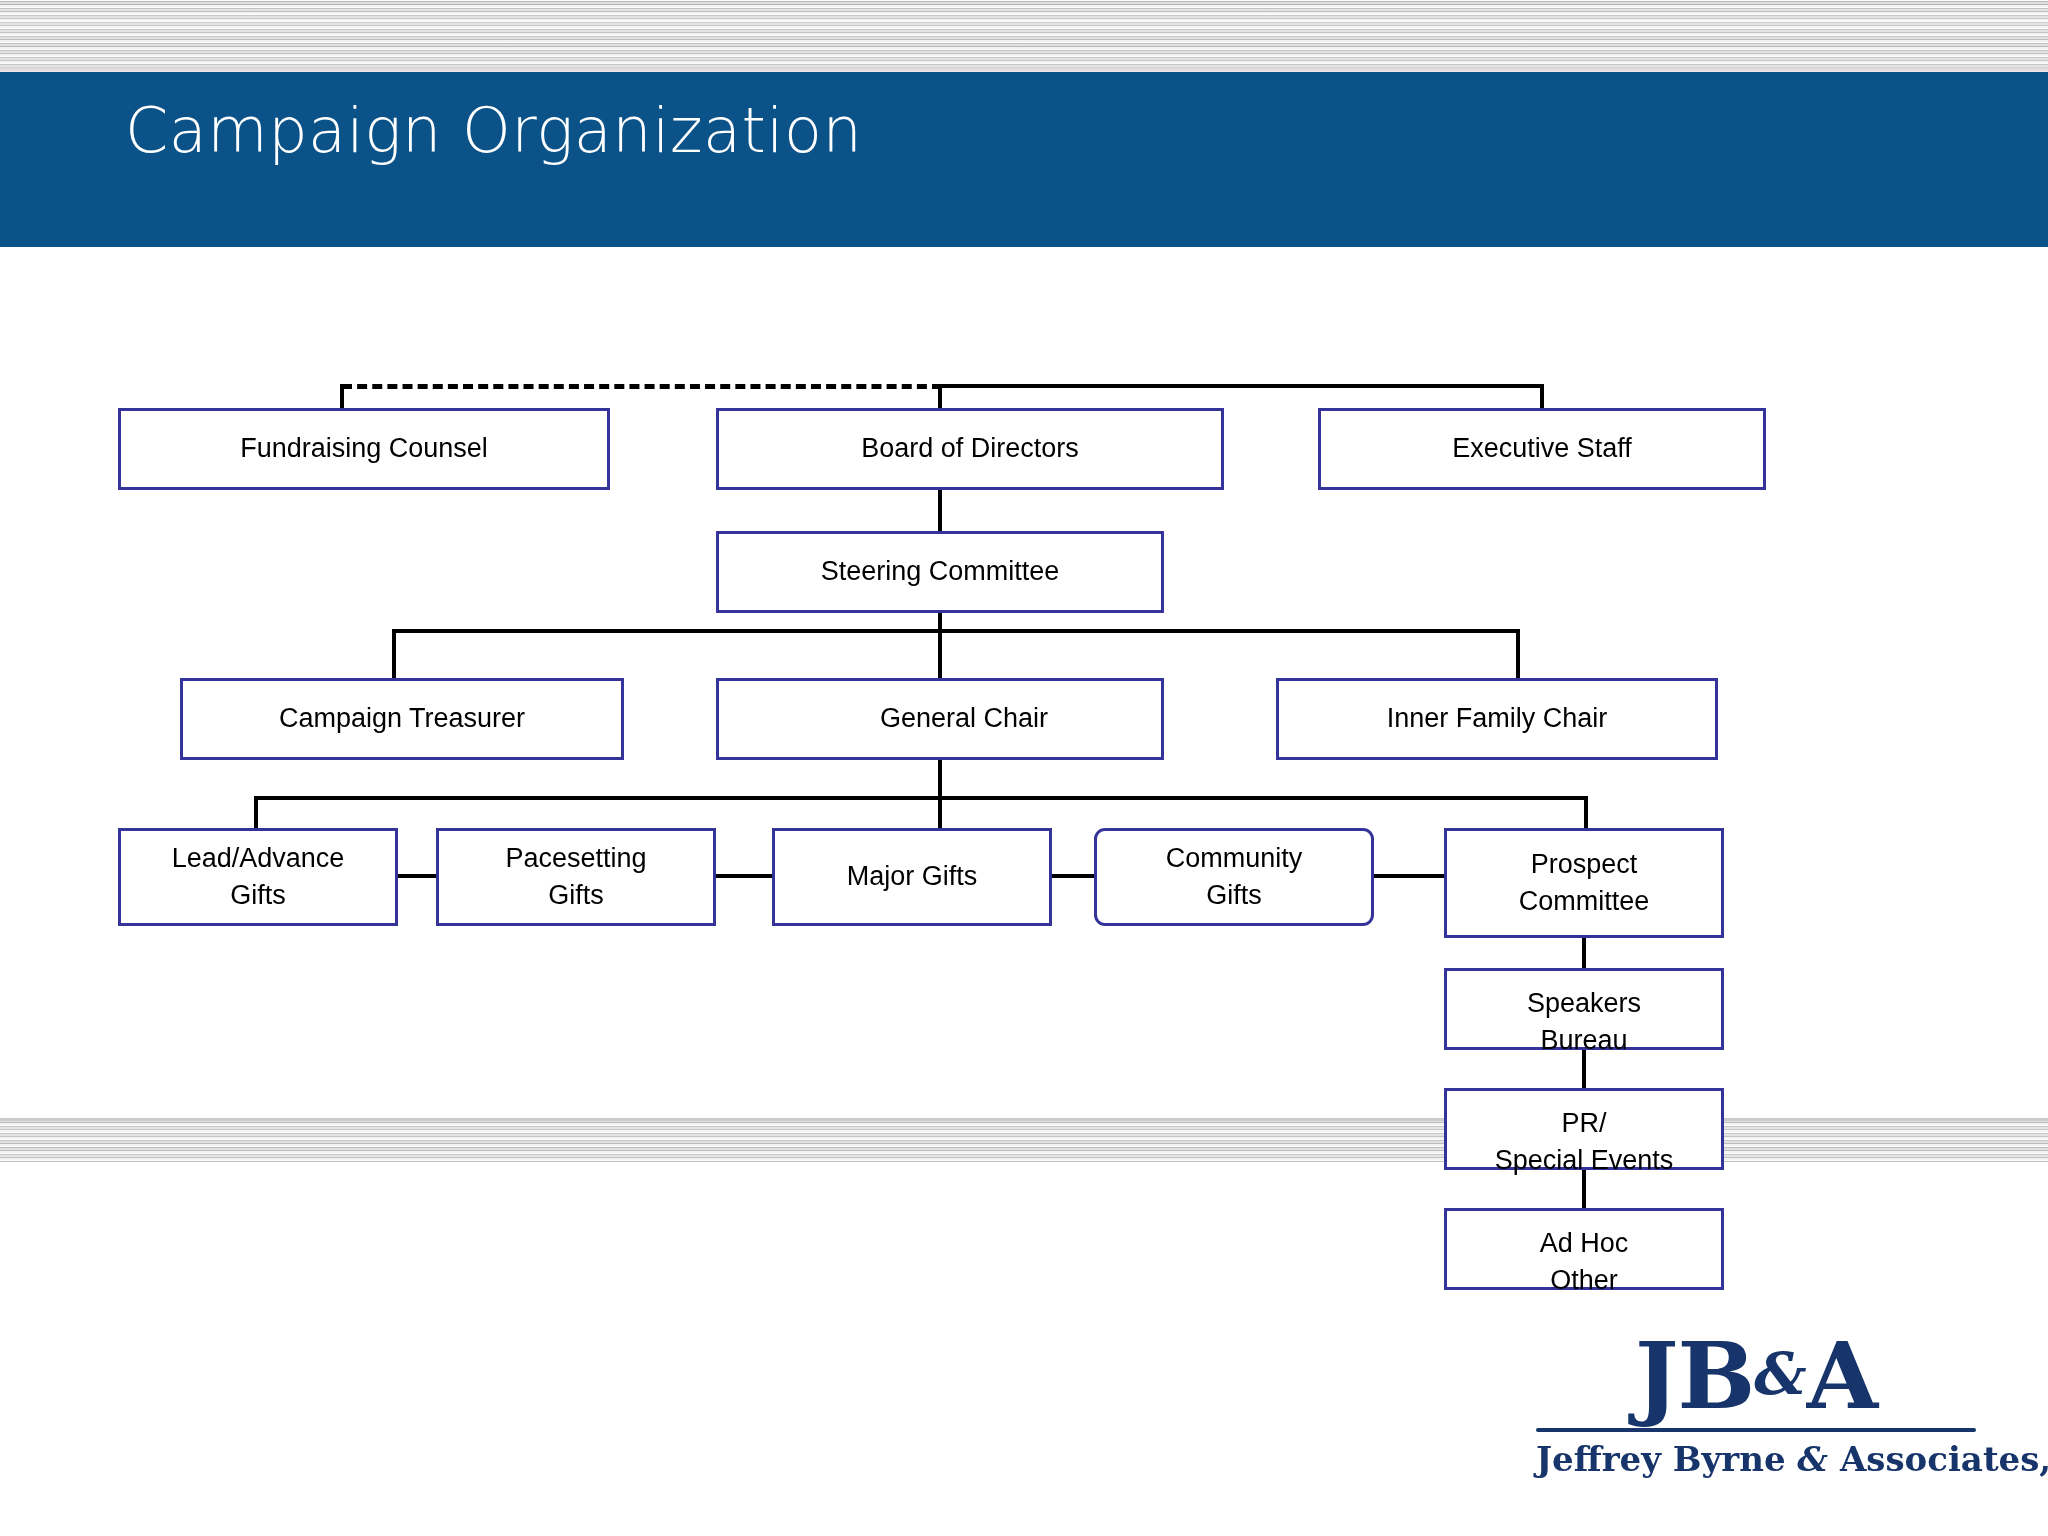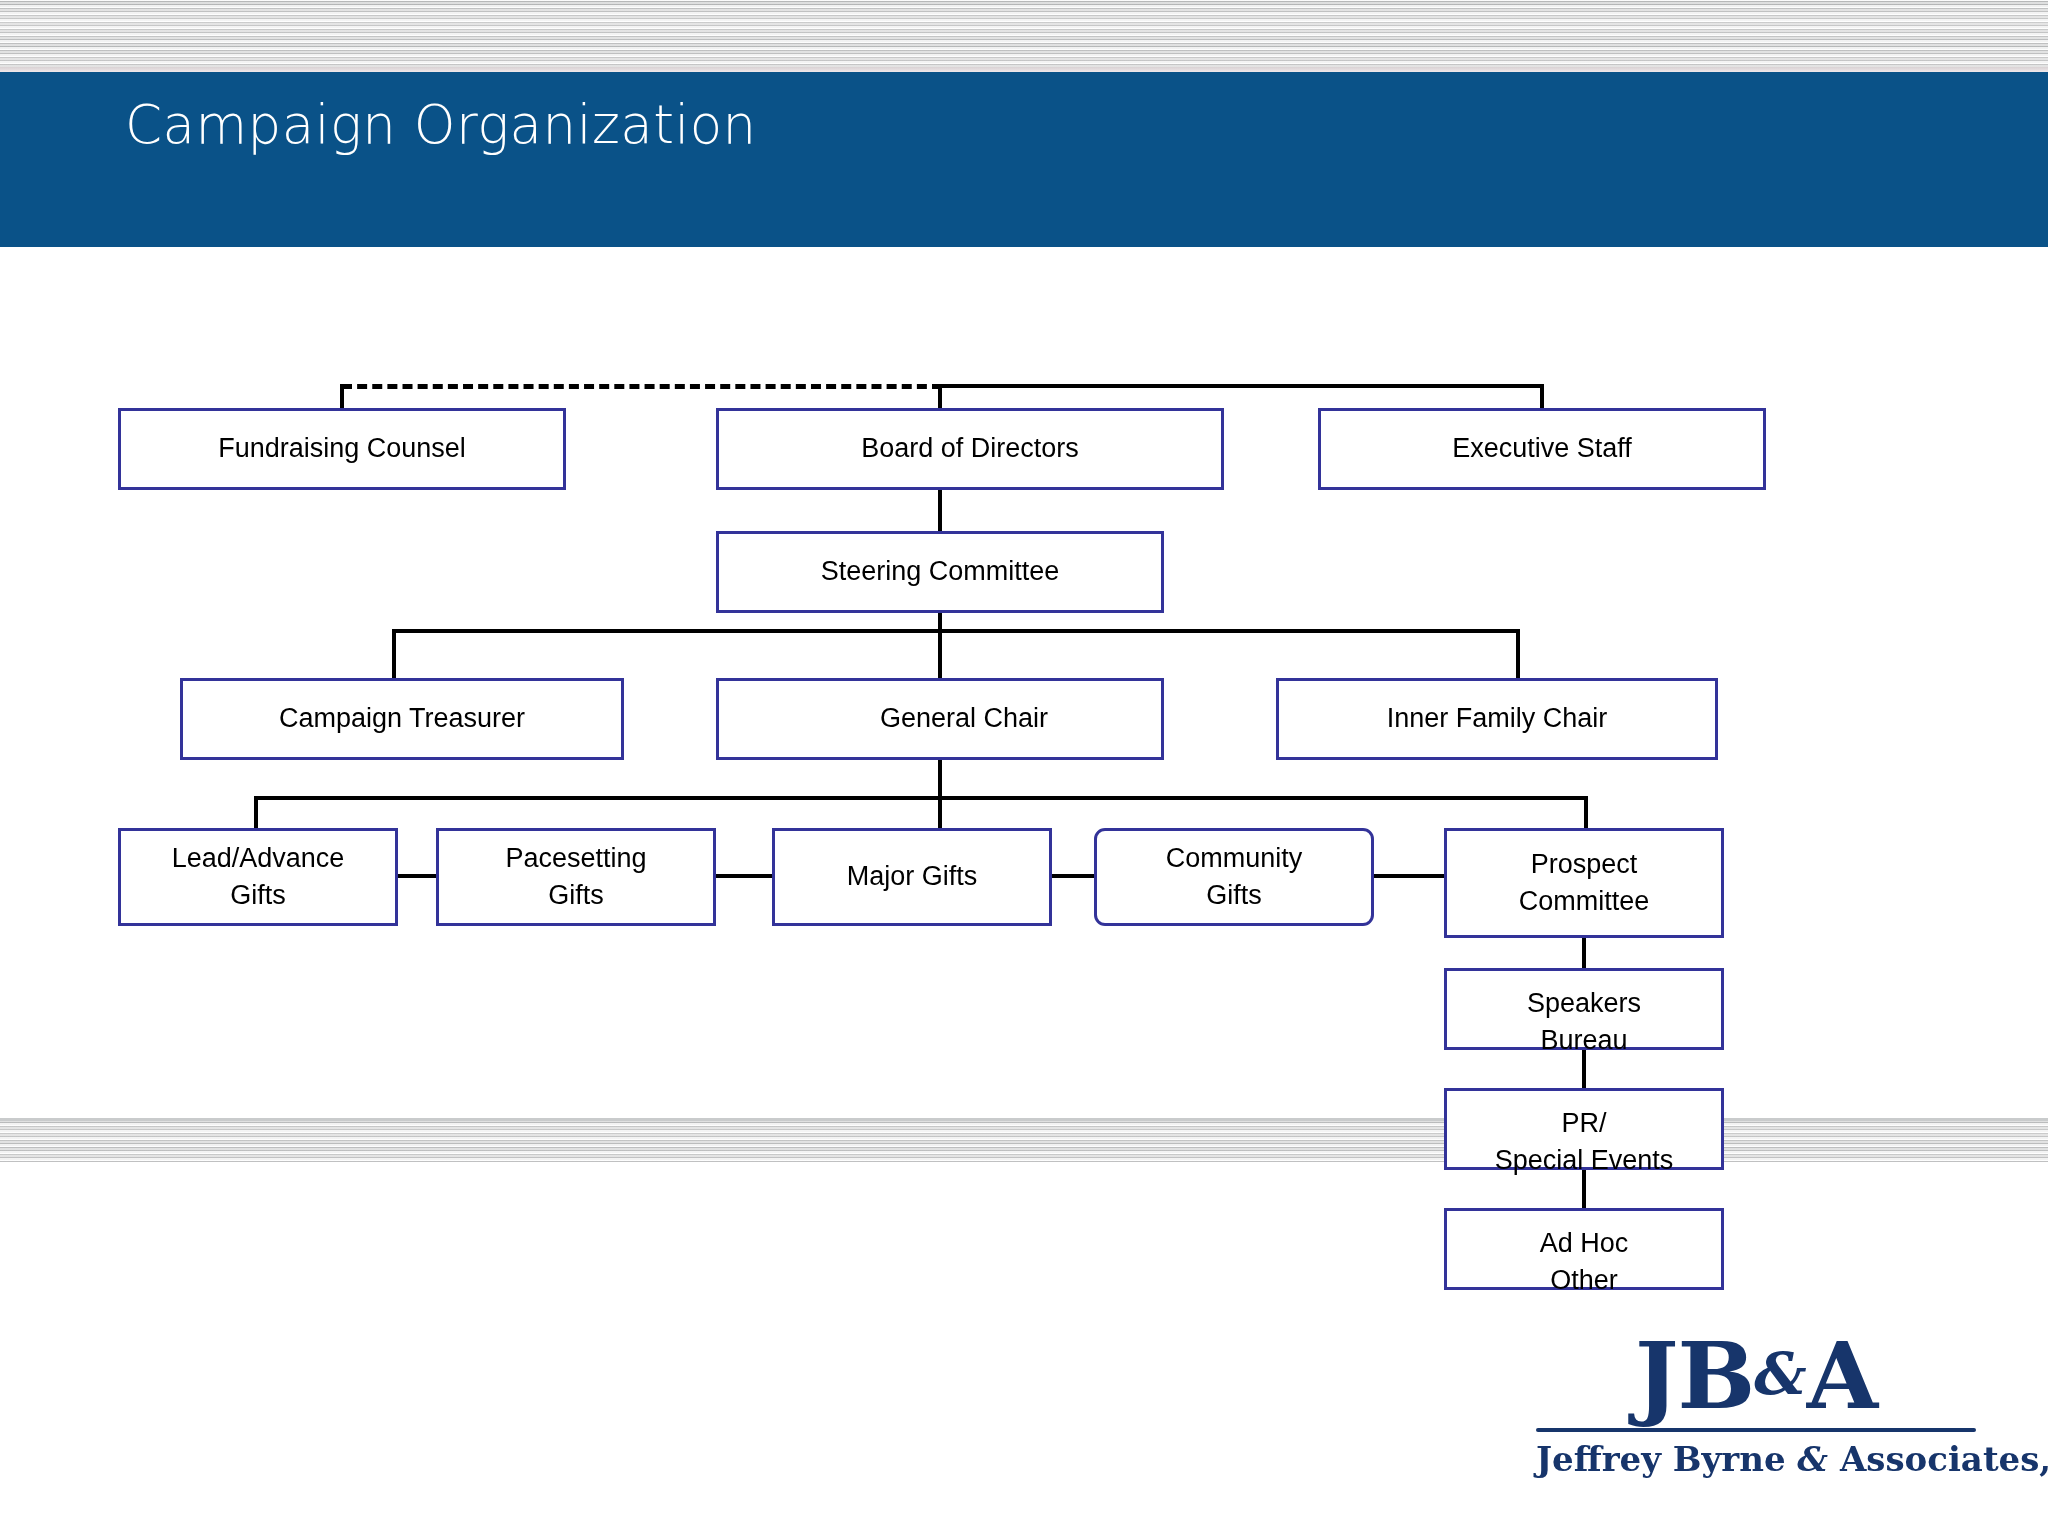--- a/index.html
+++ b/index.html
@@ -36,21 +36,21 @@
   }
 
   
   #header{
     position:absolute;left:0;top:72px;width:2048px;height:175px;
     background:#0a5288;
   }
   #page-title{
     position:absolute;left:125px;top:22px;
     color:#ffffff;
-    font-size:53px;
+    font-size:62px;
     font-weight:300;
     letter-spacing:0.5px;
     font-family:"DejaVu Sans", sans-serif;
     white-space:nowrap;
   }
 
   
   #chart{position:absolute;left:0;top:0;width:2048px;height:1536px;}
 
   .node{
@@ -126,21 +126,21 @@
 
     <div class="ln dash" style="left:342px;top:384px;width:600px;"></div>
 
     <div class="ln v" style="left:340px;top:384px;height:24px;"></div>
 
     <div class="ln h" style="left:938px;top:384px;width:606px;"></div>
     <div class="ln v" style="left:1540px;top:384px;height:24px;"></div>
 
     <div class="ln v" style="left:938px;top:384px;height:24px;"></div>
 
-    <div class="node" style="left:118px;top:408px;width:448px;height:82px;">
+    <div class="node" style="left:118px;top:408px;width:492px;height:82px;">
       <span class="lbl">Fundraising Counsel</span>
     </div>
 
     <div class="node" style="left:716px;top:408px;width:508px;height:82px;">
       <span class="lbl">Board of Directors</span>
     </div>
 
     <div class="node" style="left:1318px;top:408px;width:448px;height:82px;">
       <span class="lbl">Executive Staff</span>
     </div>

